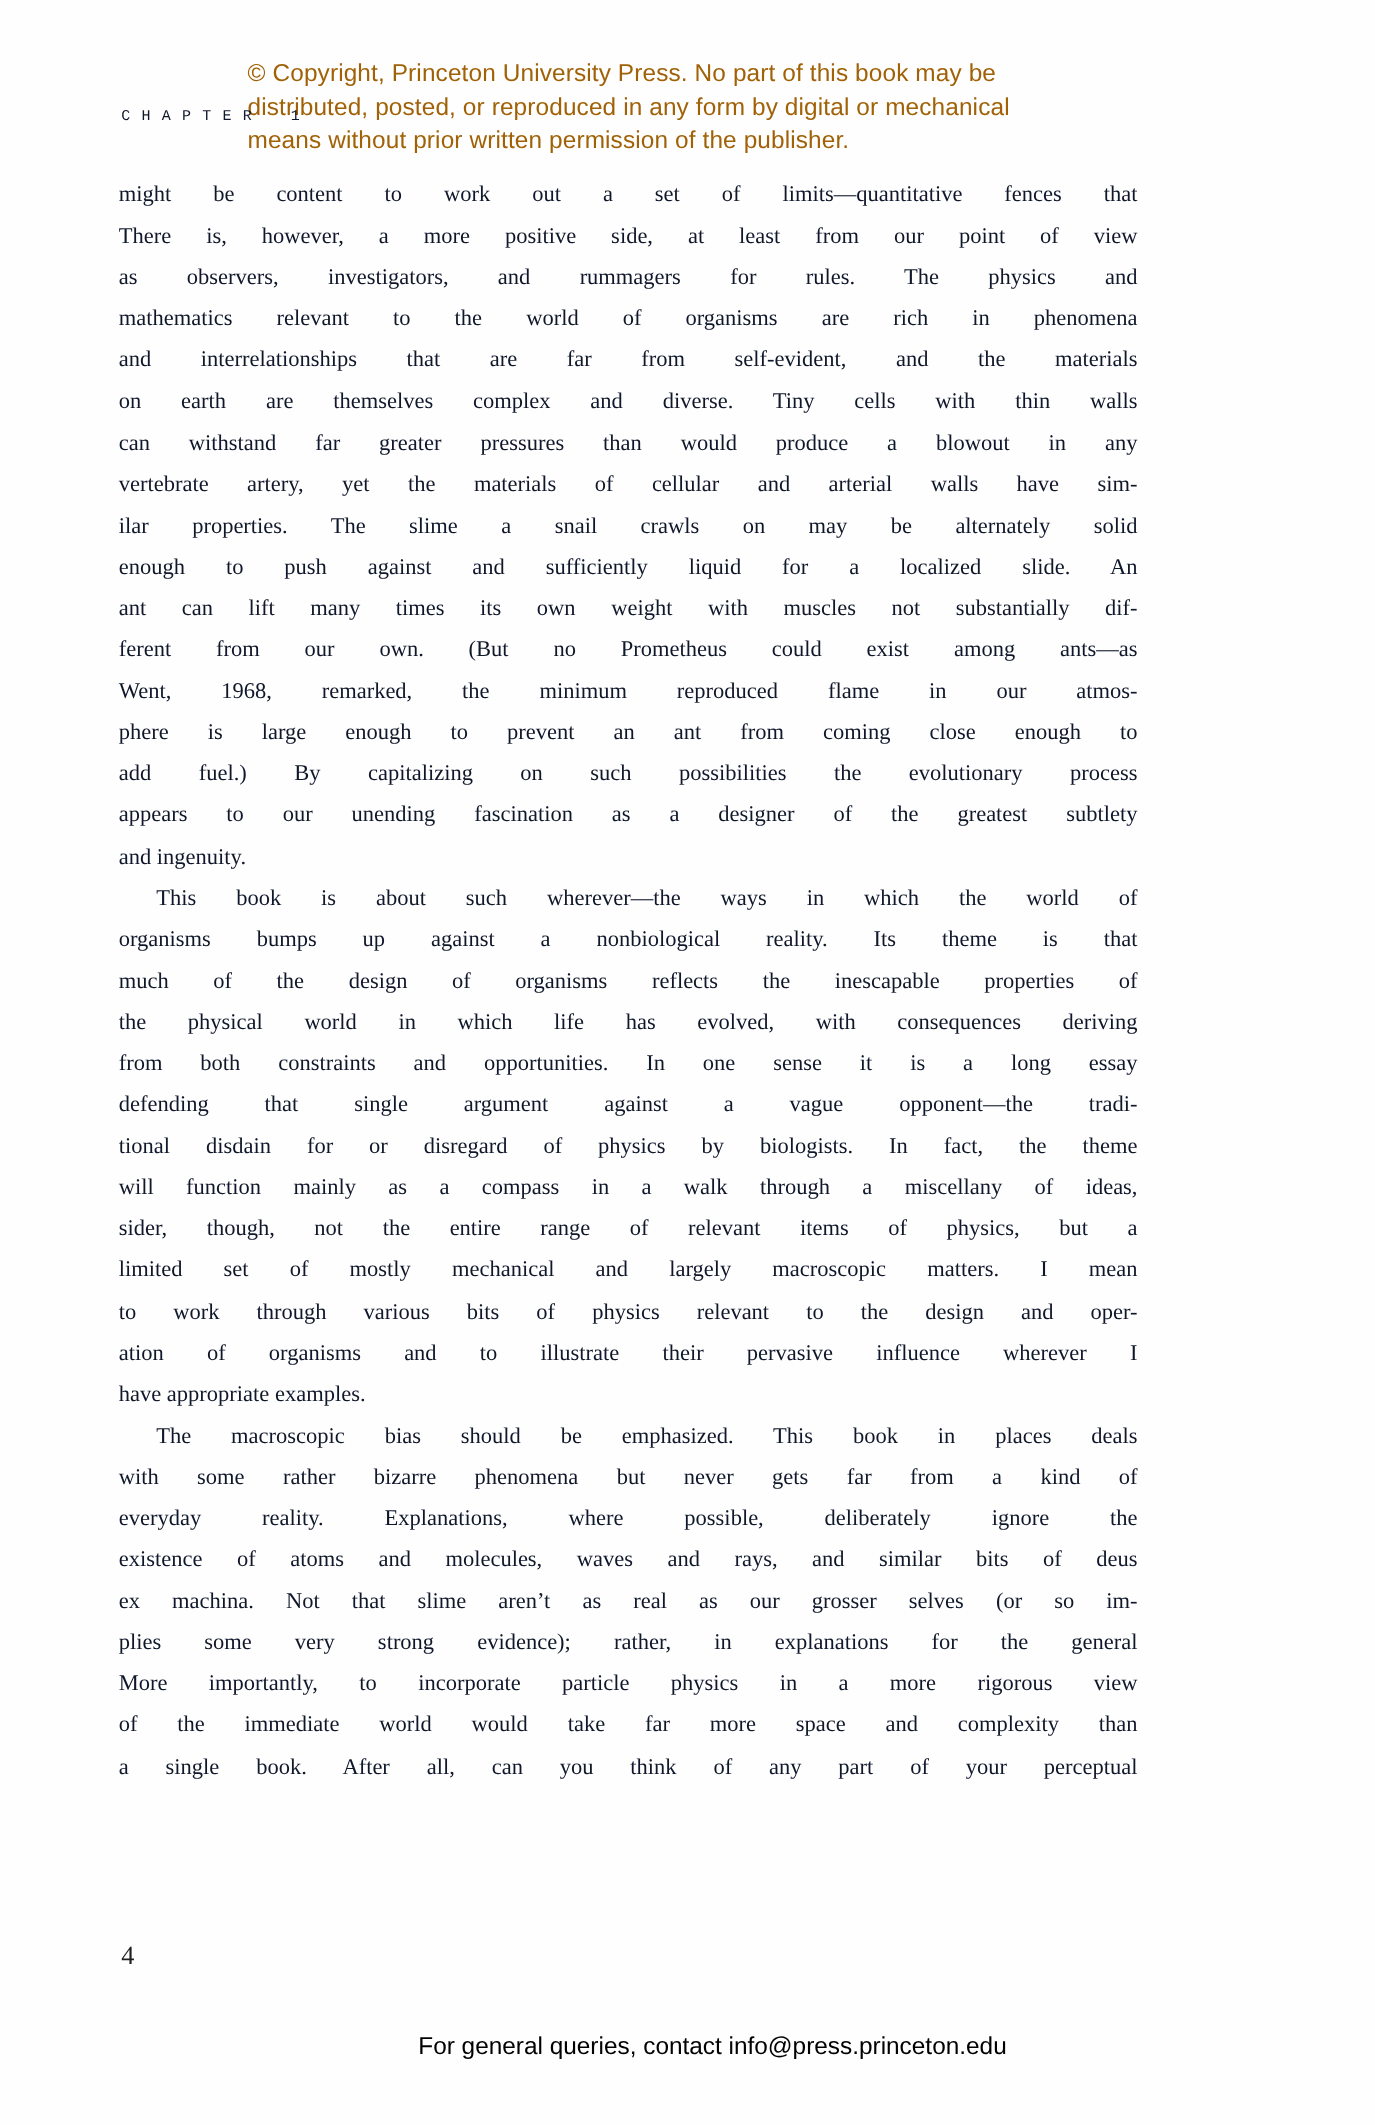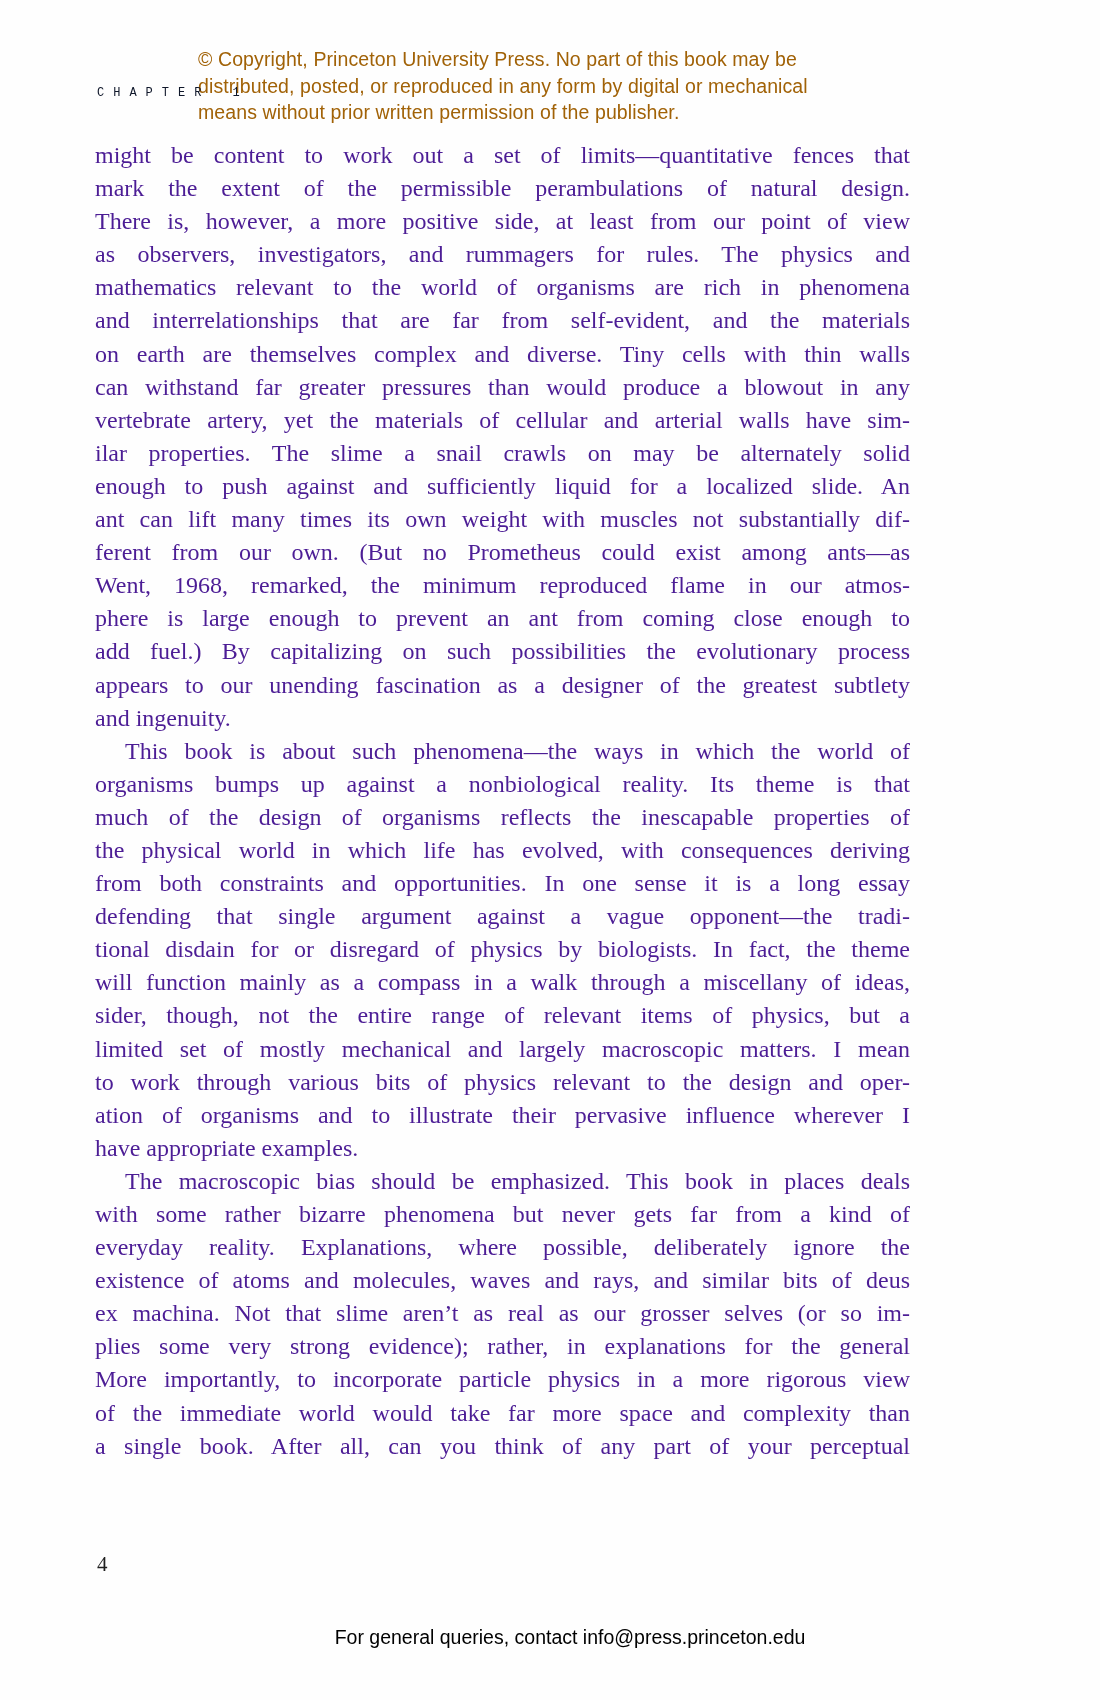--- a/index.html
+++ b/index.html
@@ -35,23 +35,23 @@
     font-size: 12px;
     letter-spacing: 9px;
     word-spacing: 6px;
     color: #0f172a;
   }
   .body-text {
     position: absolute;
     left: 95px;
     top: 139px;
     width: 815px;
-    font-size: 24px;
+    font-size: 18px;
     line-height: 33.1px;
-    color: #4c1d95;
+    color: #0f172a;
   }
   .paragraph { margin: 0; }
   .line {
     text-align: justify;
     white-space: normal;
     height: 33.1px;
     overflow: visible;
   }
   .line.just { text-align-last: justify; }
   .line.indent { text-indent: 30px; }
@@ -83,40 +83,39 @@
     <div>© Copyright, Princeton University Press. No part of this book may be</div>
     <div>distributed, posted, or reproduced in any form by digital or mechanical</div>
     <div>means without prior written permission of the publisher.</div>
   </div>
 
   <div class="chapter">CHAPTER 1</div>
 
   <div class="body-text">
       <div class="paragraph">
         <div class="line just">might be content to work out a set of limits—quantitative fences that</div>
-        <div class="line just">mark the extent of the permissible perambulations of natural design.</div>
         <div class="line just">There is, however, a more positive side, at least from our point of view</div>
         <div class="line just">as observers, investigators, and rummagers for rules. The physics and</div>
         <div class="line just">mathematics relevant to the world of organisms are rich in phenomena</div>
         <div class="line just">and interrelationships that are far from self-evident, and the materials</div>
         <div class="line just">on earth are themselves complex and diverse. Tiny cells with thin walls</div>
         <div class="line just">can withstand far greater pressures than would produce a blowout in any</div>
         <div class="line just">vertebrate artery, yet the materials of cellular and arterial walls have sim-</div>
         <div class="line just">ilar properties. The slime a snail crawls on may be alternately solid</div>
         <div class="line just">enough to push against and sufficiently liquid for a localized slide. An</div>
         <div class="line just">ant can lift many times its own weight with muscles not substantially dif-</div>
         <div class="line just">ferent from our own. (But no Prometheus could exist among ants—as</div>
         <div class="line just">Went, 1968, remarked, the minimum reproduced flame in our atmos-</div>
         <div class="line just">phere is large enough to prevent an ant from coming close enough to</div>
         <div class="line just">add fuel.) By capitalizing on such possibilities the evolutionary process</div>
         <div class="line just">appears to our unending fascination as a designer of the greatest subtlety</div>
         <div class="line">and ingenuity.</div>
       </div>
       <div class="paragraph">
-        <div class="line just indent">This book is about such phenomena—the ways in which the world of</div>
+        <div class="line just indent">This book is about such wherever—the ways in which the world of</div>
         <div class="line just">organisms bumps up against a nonbiological reality. Its theme is that</div>
         <div class="line just">much of the design of organisms reflects the inescapable properties of</div>
         <div class="line just">the physical world in which life has evolved, with consequences deriving</div>
         <div class="line just">from both constraints and opportunities. In one sense it is a long essay</div>
         <div class="line just">defending that single argument against a vague opponent—the tradi-</div>
         <div class="line just">tional disdain for or disregard of physics by biologists. In fact, the theme</div>
         <div class="line just">will function mainly as a compass in a walk through a miscellany of ideas,</div>
         <div class="line just">sider, though, not the entire range of relevant items of physics, but a</div>
         <div class="line just">limited set of mostly mechanical and largely macroscopic matters. I mean</div>
         <div class="line just">to work through various bits of physics relevant to the design and oper-</div>

